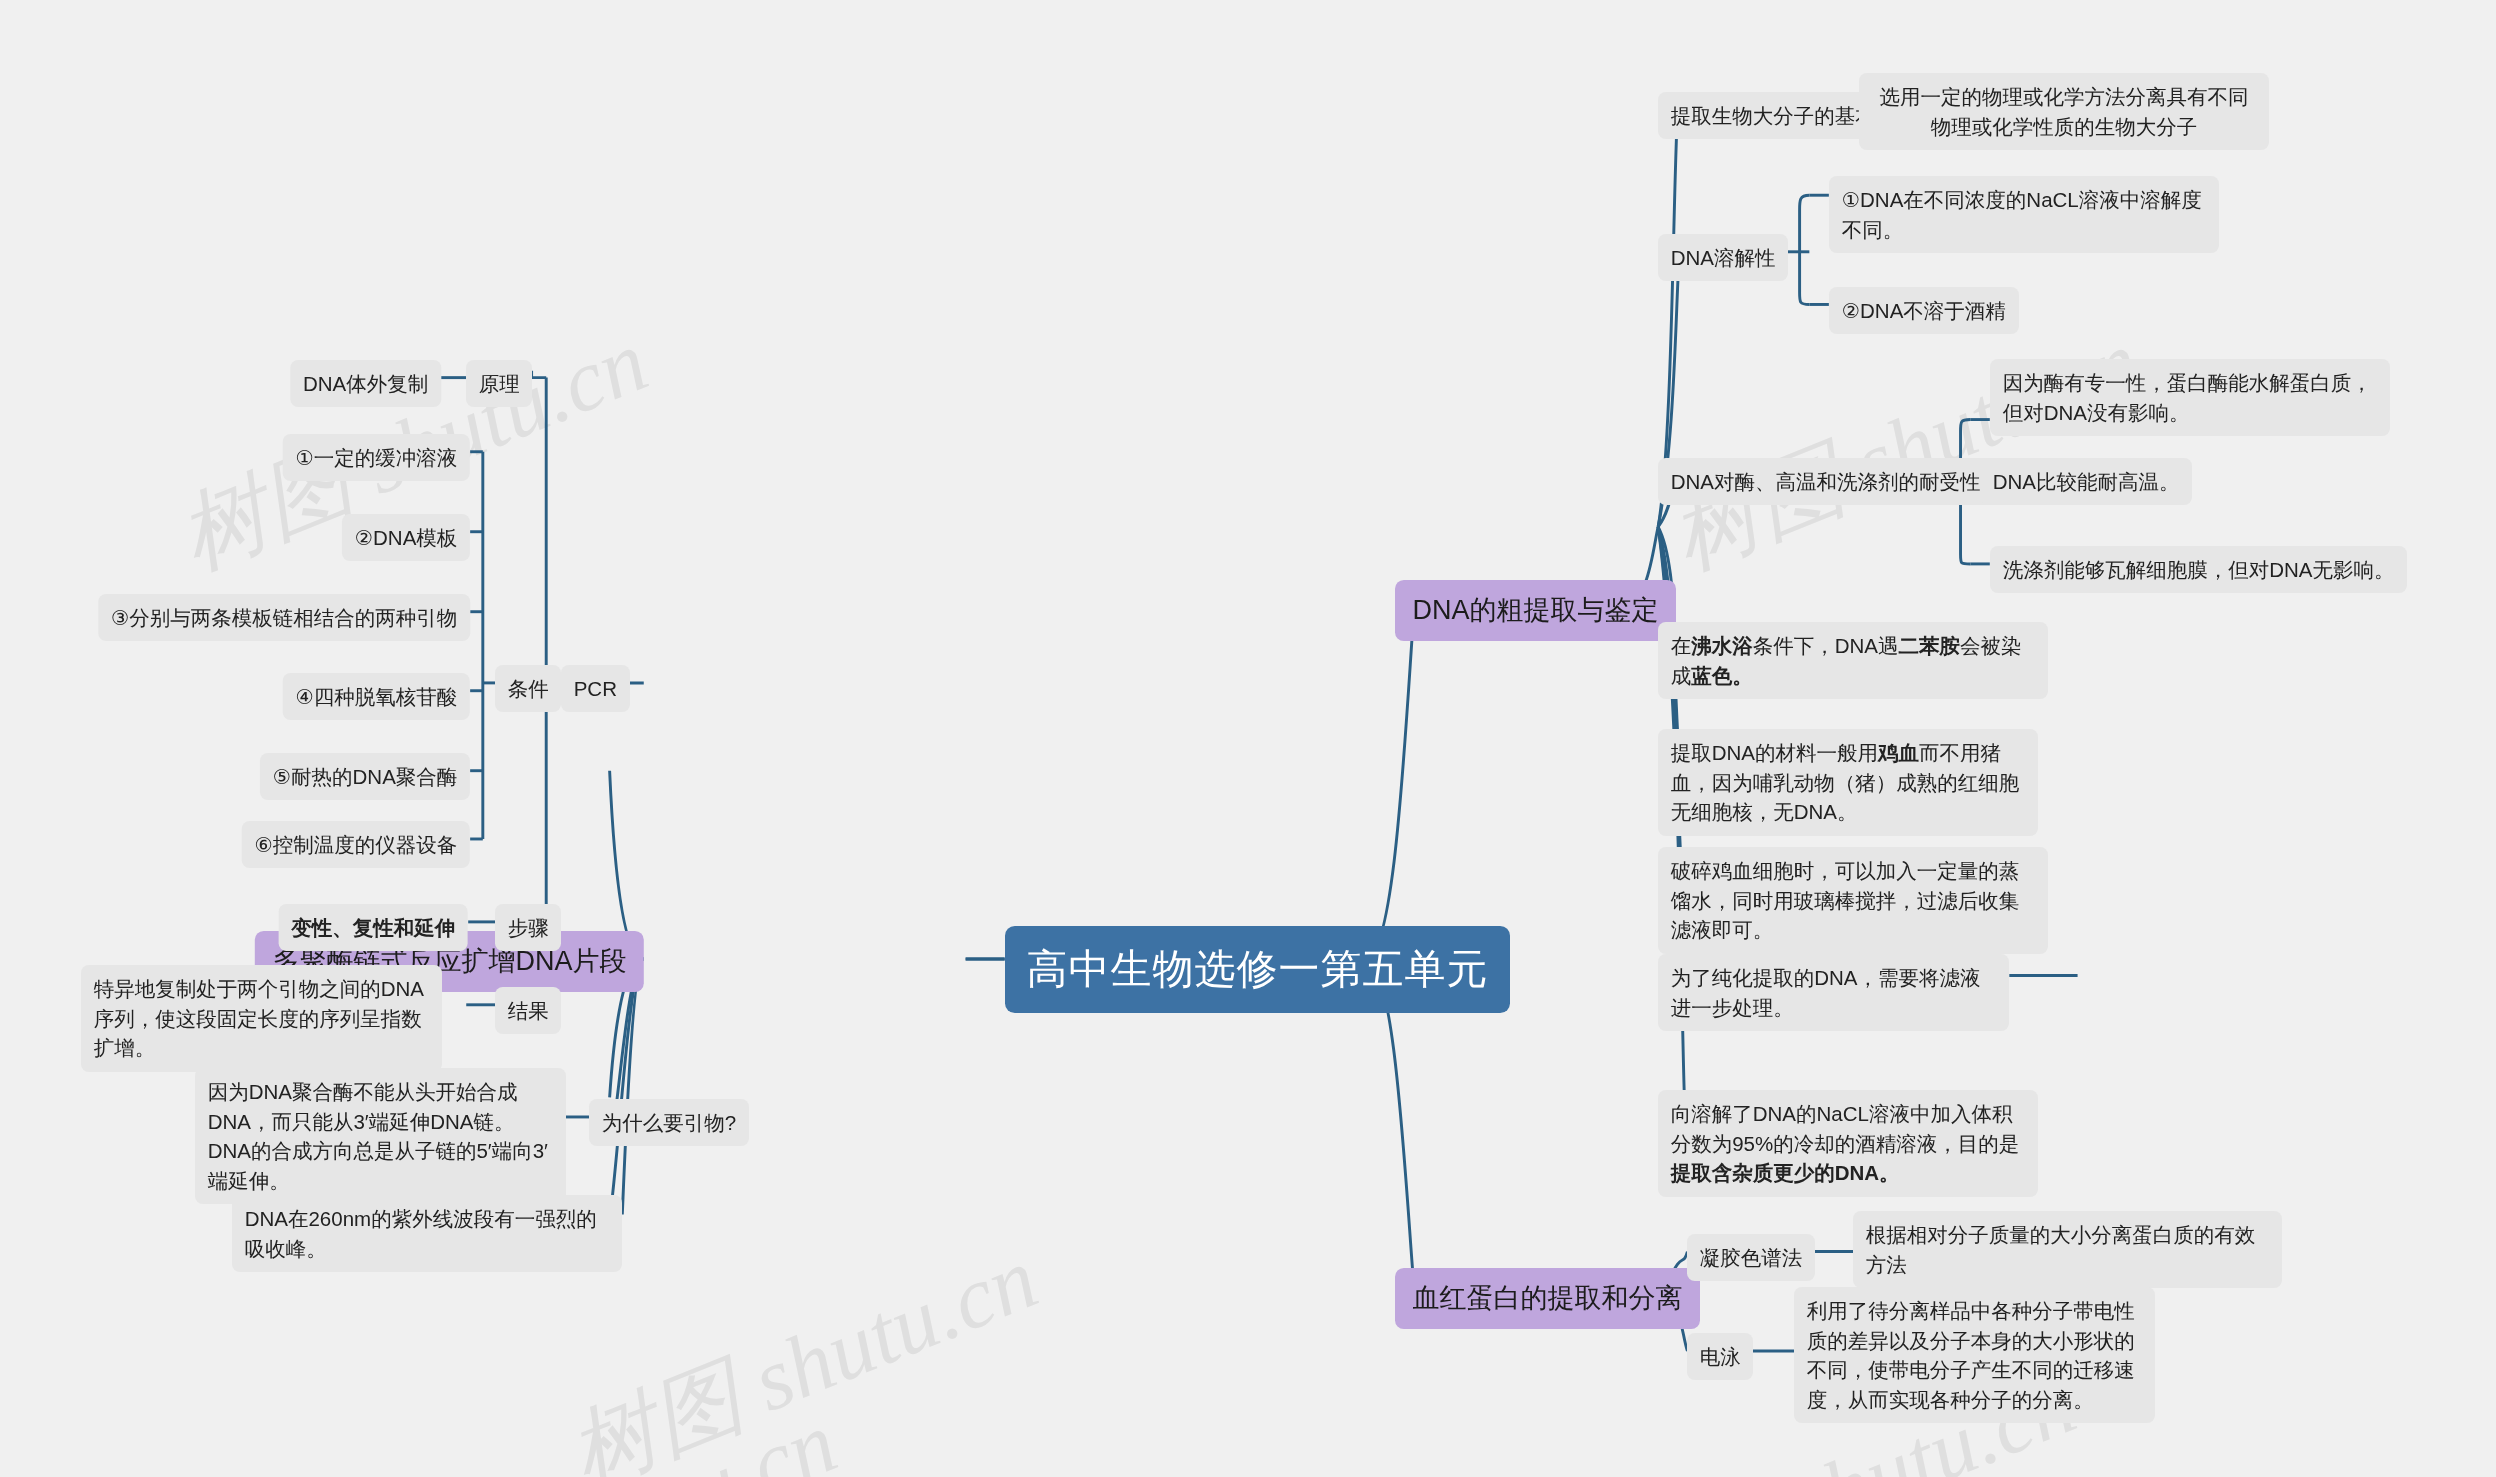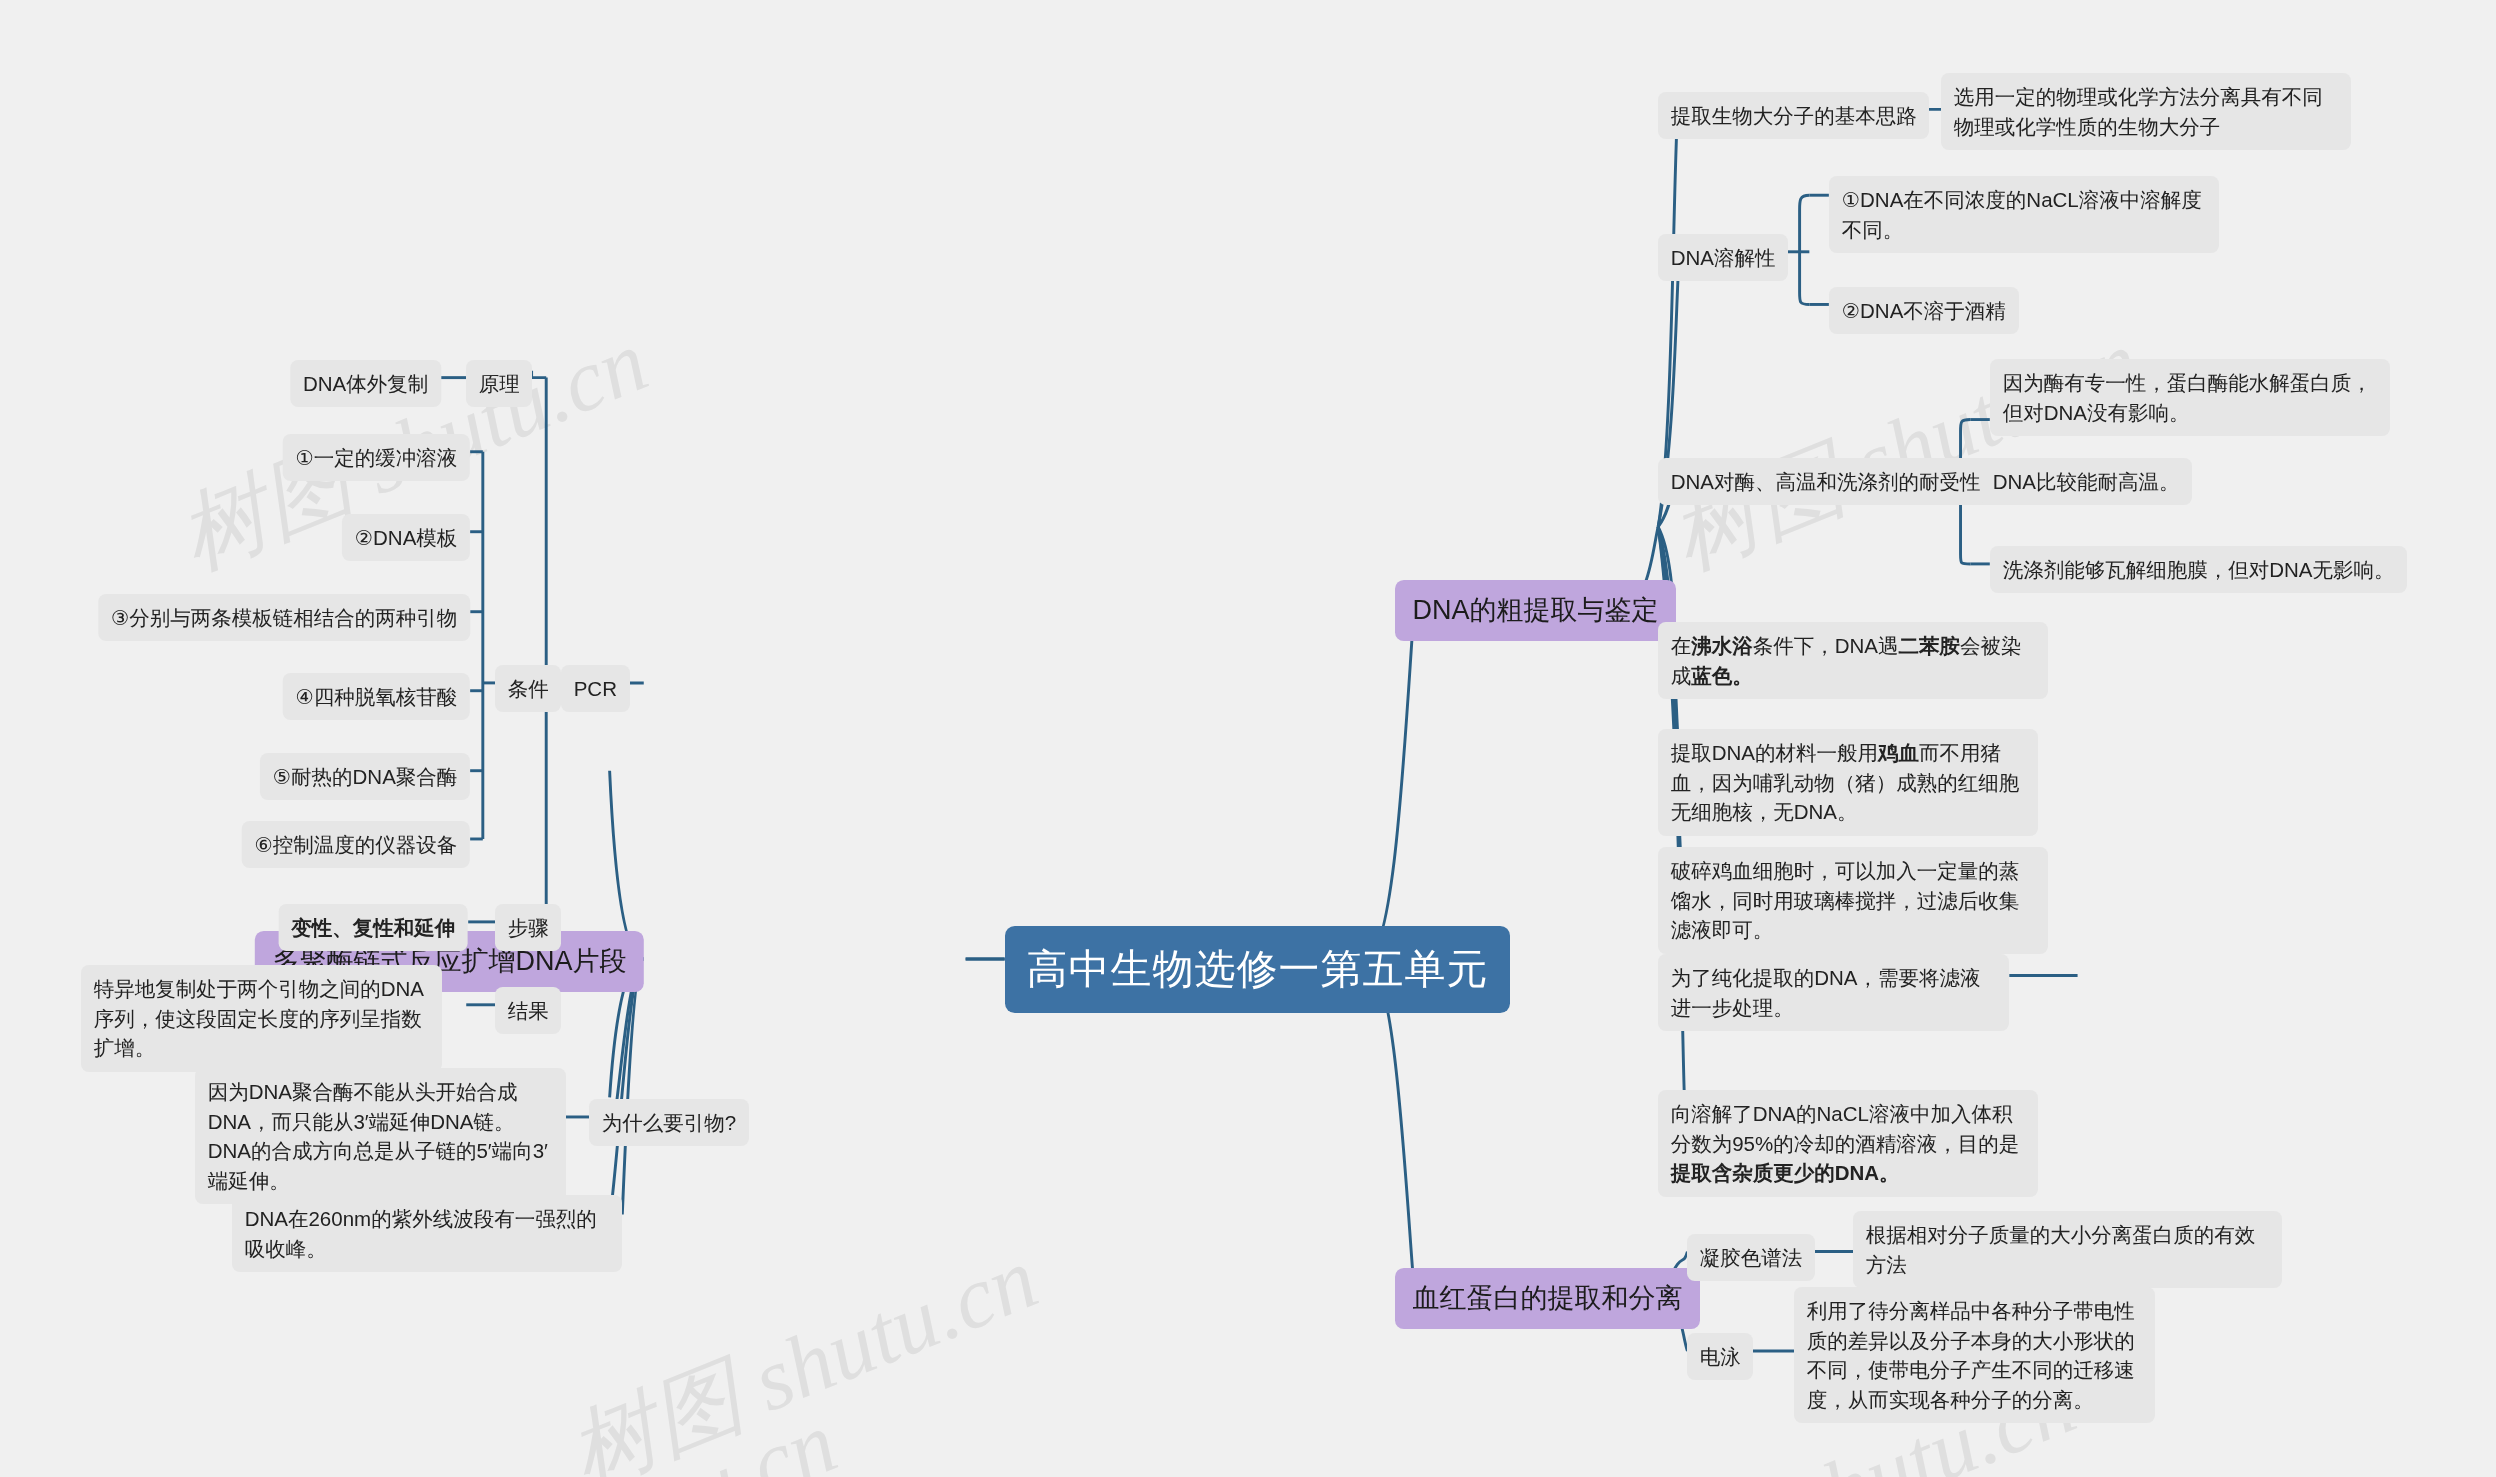--- a/index.html
+++ b/index.html
@@ -177,21 +177,21 @@
 
   <div class="node nowrap" style="left:495px; top:987px;">结果</div>
   <div class="node" style="left:442px; top:965px; transform:translateX(-100%); width:361px;">特异地复制处于两个引物之间的DNA序列，使这段固定长度的序列呈指数扩增。</div>
 
   <div class="node nowrap" style="left:589px; top:1099px;">为什么要引物?</div>
   <div class="node" style="left:566px; top:1068px; transform:translateX(-100%); width:371px;">因为DNA聚合酶不能从头开始合成DNA，而只能从3′端延伸DNA链。DNA的合成方向总是从子链的5′端向3′端延伸。</div>
 
   <div class="node" style="left:622px; top:1195px; transform:translateX(-100%); width:390px;">DNA在260nm的紫外线波段有一强烈的吸收峰。</div>
 
   <div class="node nowrap" style="left:1658px; top:92px;">提取生物大分子的基本思路</div>
-  <div class="node" style="left:1941px; top:73px; width:410px;">选用一定的物理或化学方法分离具有不同物理或化学性质的生物大分子</div>
+  <div class="node" style="left:1859px; top:73px; width:410px;text-align:center;">选用一定的物理或化学方法分离具有不同物理或化学性质的生物大分子</div>
 
   <div class="node nowrap" style="left:1658px; top:234px;">DNA溶解性</div>
   <div class="node" style="left:1829px; top:176px; width:390px;">①DNA在不同浓度的NaCL溶液中溶解度不同。</div>
   <div class="node nowrap" style="left:1829px; top:287px;">②DNA不溶于酒精</div>
 
   <div class="node nowrap" style="left:1658px; top:458px;">DNA对酶、高温和洗涤剂的耐受性</div>
   <div class="node" style="left:1990px; top:359px; width:400px;">因为酶有专一性，蛋白酶能水解蛋白质，但对DNA没有影响。</div>
   <div class="node nowrap" style="left:1980px; top:458px;">DNA比较能耐高温。</div>
   <div class="node nowrap" style="left:1990px; top:546px;">洗涤剂能够瓦解细胞膜，但对DNA无影响。</div>
 

